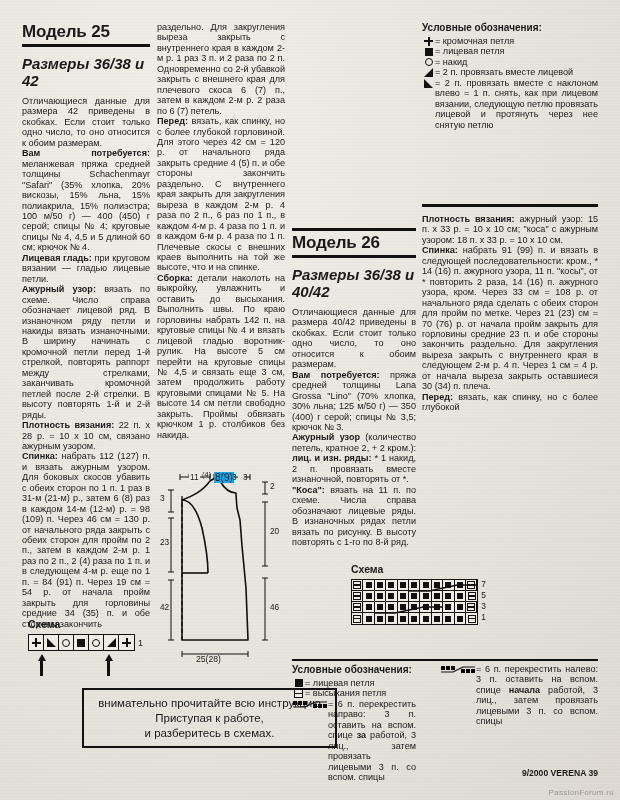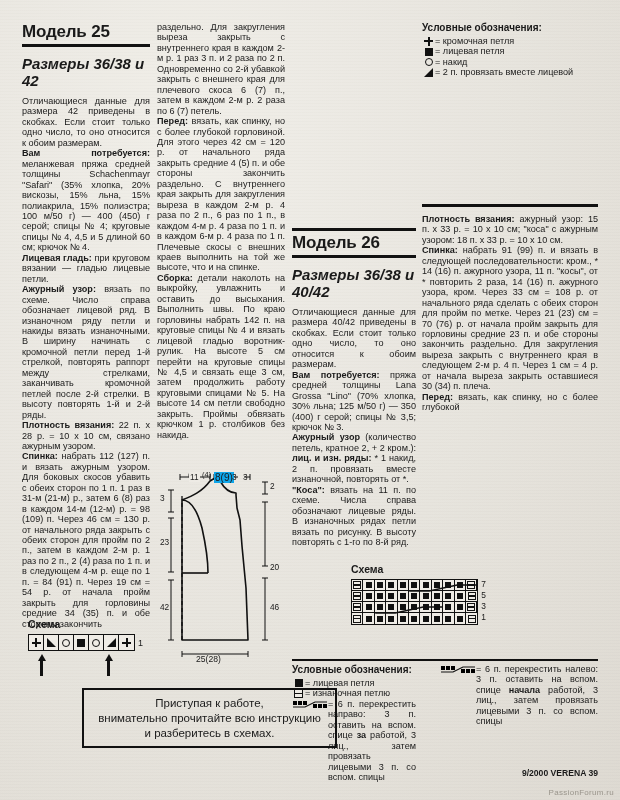--- a/index.html
+++ b/index.html
@@ -240,21 +240,21 @@
     <div style="position:absolute;left:30px;top:2px;font-size:7.5px;">(4)</div>
     <div style="position:absolute;left:44px;top:2px;font-size:7.5px;">(4)</div>
     <div style="position:absolute;left:31px;top:4px;font-size:8.3px;background:#eeebe5;padding:0 1px;">11</div>
     <div style="position:absolute;left:56px;top:4px;font-size:10px;background:#0ea5e9;padding:0 1px;">8(9)</div>
     <div style="position:absolute;left:74px;top:4px;font-size:8.3px;">3</div>
     <div style="position:absolute;left:85px;top:4px;font-size:8.3px;">3</div>
     <div style="position:absolute;left:2px;top:25px;font-size:8.3px;">3</div>
     <div style="position:absolute;left:2px;top:69px;font-size:8.3px;">23</div>
     <div style="position:absolute;left:2px;top:134px;font-size:8.3px;">42</div>
     <div style="position:absolute;left:112px;top:13px;font-size:8.3px;">2</div>
-    <div style="position:absolute;left:112px;top:58px;font-size:8.3px;margin-top:36px;">20</div>
+    <div style="position:absolute;left:112px;top:58px;font-size:8.3px;">20</div>
     <div style="position:absolute;left:112px;top:134px;font-size:8.3px;">46</div>
     <div style="position:absolute;left:38px;top:186px;font-size:8.6px;">25(28)</div>
   </div>
 
   <div class="col c3">
     <p class="t" id="c3flow"></p>
   </div>
 
   <div class="divider-h" style="left:292px;top:228px;width:124px;height:3px;"></div>
 
@@ -435,21 +435,21 @@
         <div class="lg-row">
           <div class="lg-sym" style="width: 13px;">
             <span class="sym-sq"></span>
           </div>
           <div class="lg-txt">= лицевая петля</div>
         </div>
         <div class="lg-row">
           <div class="lg-sym" style="width: 13px;">
             <span class="sym-purl"></span>
           </div>
-          <div class="lg-txt">= изнаночная петлю</div>
+          <div class="lg-txt">= высыхания петля</div>
         </div>
         <div class="lg-row">
           <div class="lg-sym" style="width: 36px;">
             <span class="cab">
               <svg width="34" height="9" viewBox="0 0 34 9">
                 <rect x="0" y="1" width="4" height="4"></rect>
                 <rect x="5" y="1" width="4" height="4"></rect>
                 <rect x="10" y="1" width="4" height="4"></rect>
                 <path d="M0,7 L12,7 L22,2 L34,2" fill="none" stroke="#111" stroke-width="1.2"></path>
                 <rect x="20" y="4" width="4" height="4"></rect>
@@ -503,34 +503,40 @@
             <span class="sym-o"></span>
           </div>
           <div class="lg-txt">= накид</div>
         </div>
         <div class="lg-row">
           <div class="lg-sym">
             <span class="sym-tri-r"></span>
           </div>
           <div class="lg-txt">= 2 п. провязать вместе лицевой</div>
         </div>
+        <div class="lg-row">
+          <div class="lg-sym">
+            <span class="sym-tri-l"></span>
+          </div>
+          <div class="lg-txt">= 2 п. провязать вместе с наклоном влево = 1 п. снять, как при лицевом вязании, следующую петлю провязать лицевой и протянуть через нее снятую петлю</div>
+        </div>
       </div>
   </div>
 
   <div class="divider-h" style="left:422px;top:204px;width:176px;height:3px;"></div>
 
   <div style="position:absolute;left:422px;top:214px;width:176px;">
     <p class="t"><span class="b">Плотность вязания:</span><span> ажурный узор: 15 п. х 33 р. = 10 х 10 см; "коса" с ажурным узором: 18 п. х 33 р. = 10 х 10 см.</span></p>
     <p class="t"><span class="b">Спинка:</span><span> набрать 91 (99) п. и вязать в следующей последовательности: кром., * 14 (16) п. ажурного узора, 11 п. "косы", от * повторить 2 раза, 14 (16) п. ажурного узора, кром. Через 33 см = 108 р. от начального ряда сделать с обеих сторон для пройм по метке. Через 21 (23) см = 70 (76) р. от начала пройм закрыть для горловины средние 23 п. и обе стороны закончить раздельно. Для закругления выреза закрыть с внутреннего края в следующем 2-м р. 4 п. Через 1 см = 4 р. от начала выреза закрыть оставшиеся 30 (34) п. плеча.</span></p>
     <p class="t"><span class="b">Перед:</span><span> вязать, как спинку, но с более глубокой</span></p>
   </div>
 
   <div class="callout">
     <div>
+      <div>внимательно прочитайте всю инструкцию</div>
       <div>Приступая к работе,</div>
-      <div>внимательно прочитайте всю инструкцию</div>
       <div>и разберитесь в схемах.</div>
     </div>
   </div>
 
   <div class="footer">9/2000 VERENA  39</div>
   <div class="watermark">PassionForum.ru</div>
 </div>
 
 </body></html>

